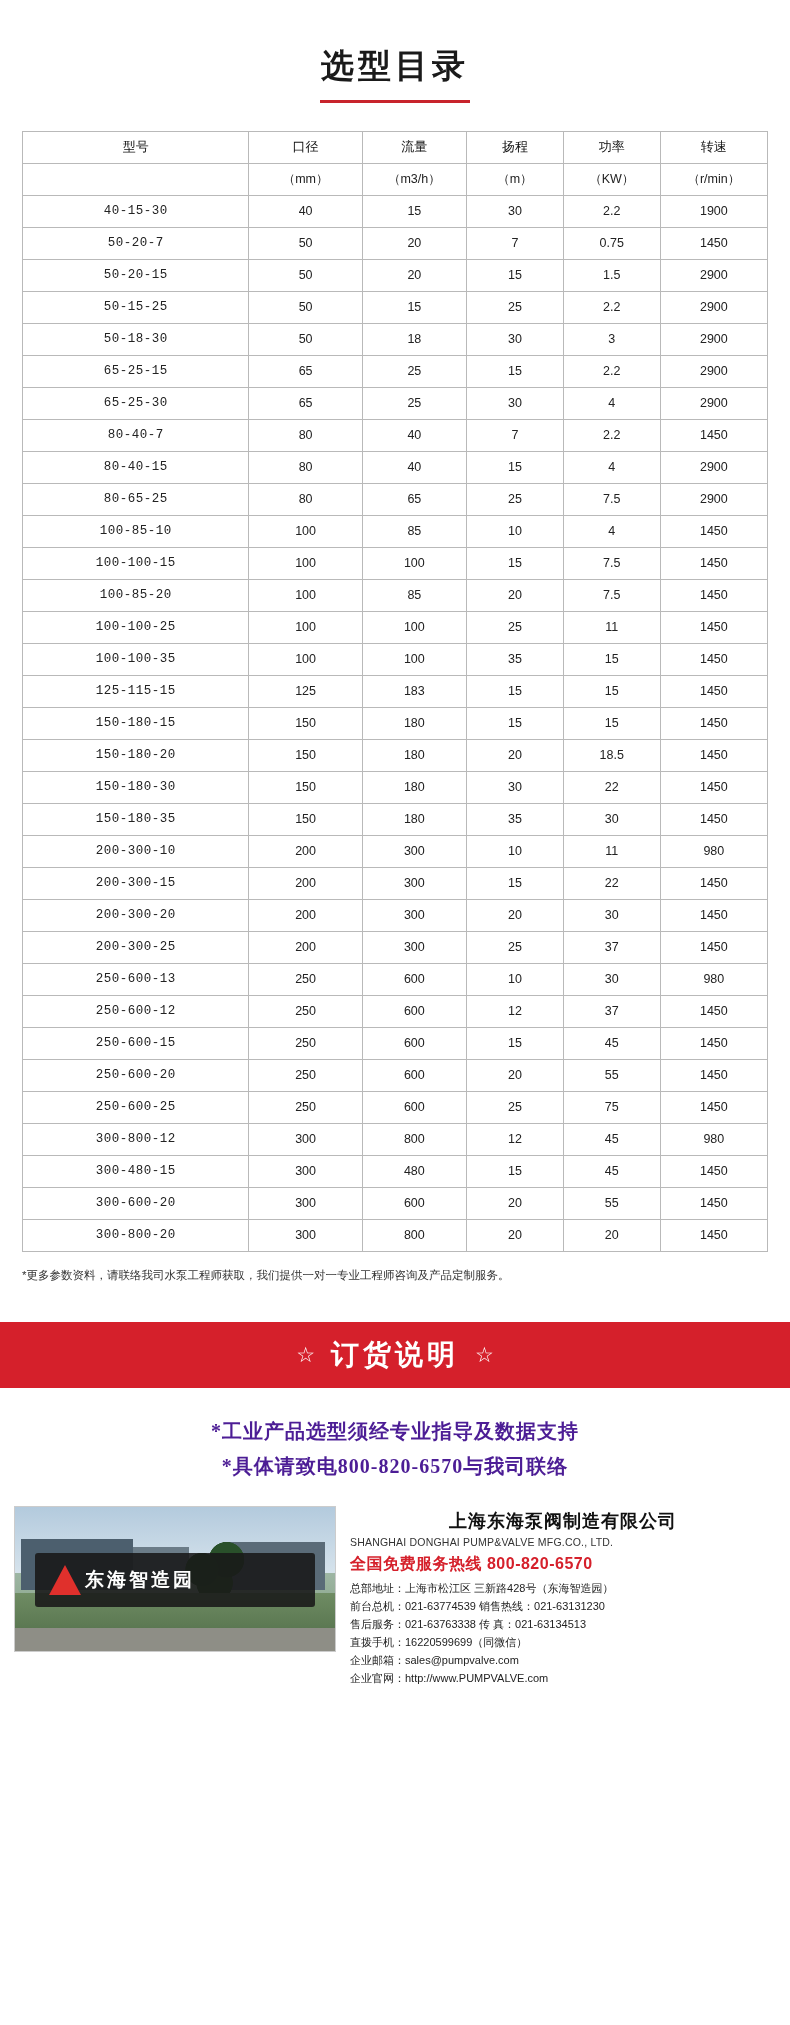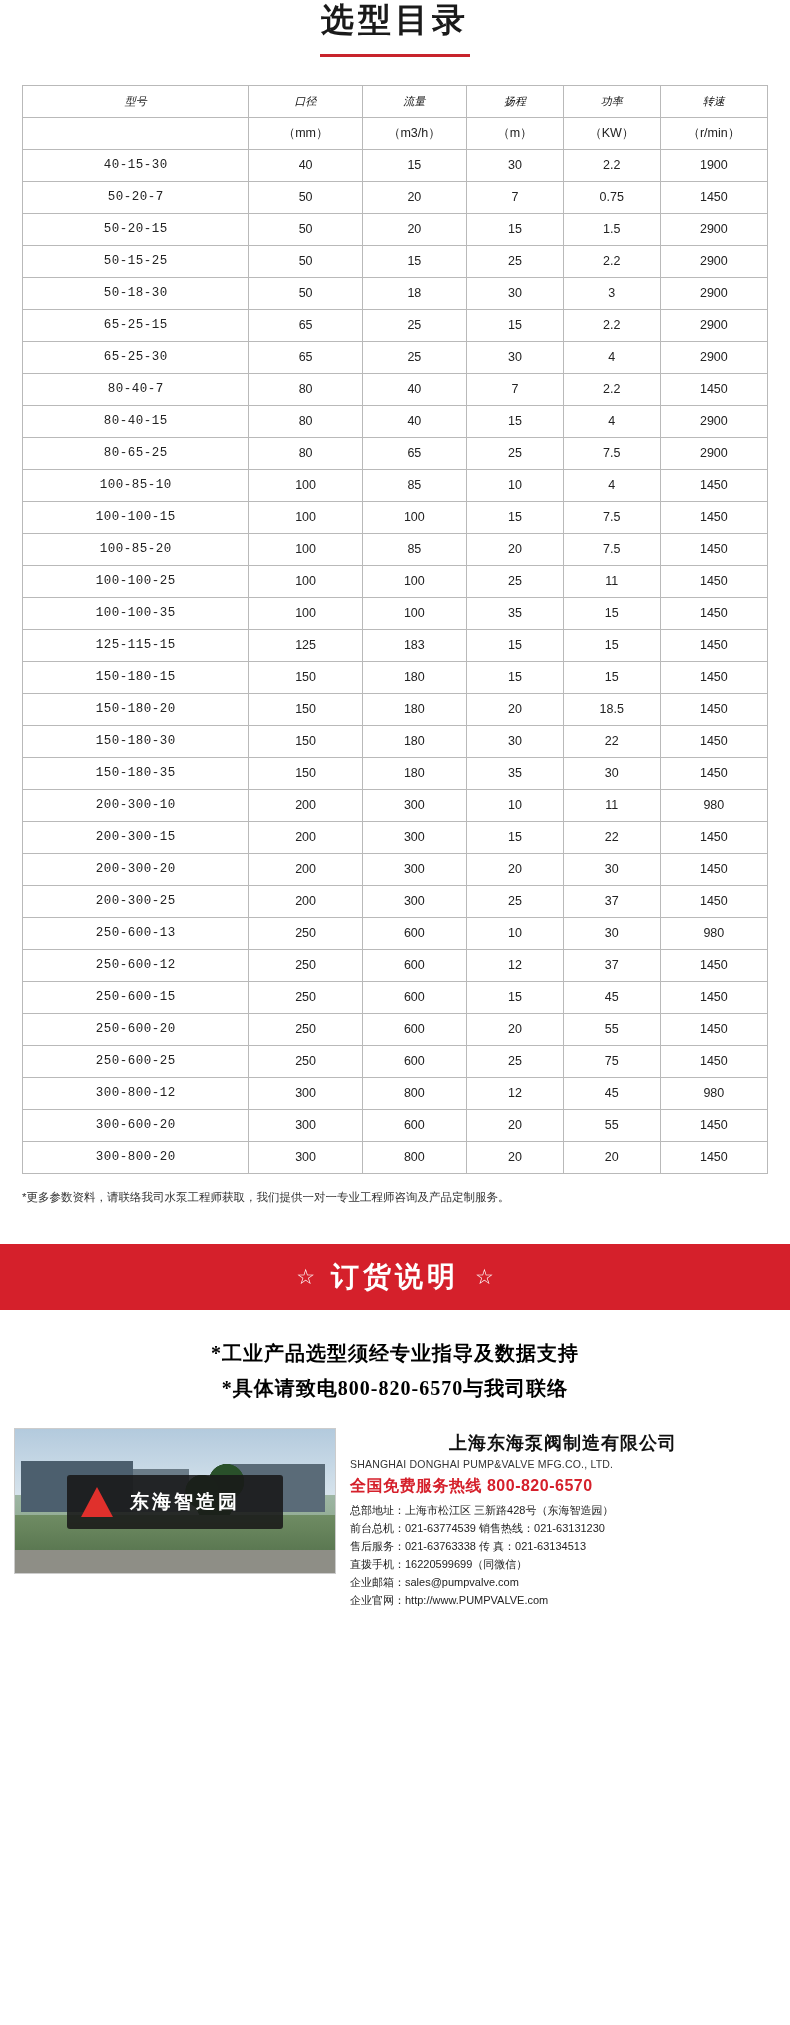--- a/index.html
+++ b/index.html
@@ -12,21 +12,23 @@
   .page {
     width: 790px;
     min-height: 2025px;
     margin: 0 auto;
     background: #fff;
     position: relative;
   }
 
   
   .title-block {
+    padding-top: 34px;
     text-align: center;
+    margin-top: 12px;
   }
   .title-text {
     font-size: 33px;
     font-weight: bold;
     letter-spacing: 4px;
     color: #1a1a1a;
     line-height: 1.2;
   }
   .title-rule {
     width: 150px;
@@ -47,23 +49,22 @@
   table.spec th, table.spec td {
     border: 1px solid #b9b9b9;
     text-align: center;
     font-size: 12.5px;
     color: #222;
     height: 32px;
     padding: 0 2px;
     font-weight: normal;
   }
   table.spec th {
-    font-size: 11px;
+    font-size: 13px;
     color: #111;
-    font-style: italic;
   }
   table.spec col.c0 { width: 30.4%; }
   table.spec col.c1 { width: 15.2%; }
   table.spec col.c2 { width: 14.0%; }
   table.spec col.c3 { width: 13.0%; }
   table.spec col.c4 { width: 13.0%; }
   table.spec col.c5 { width: 14.4%; }
 
   .unit-row td {
     font-size: 12px;
@@ -108,21 +109,21 @@
     letter-spacing: 4px;
   }
 
   
   .promo {
     text-align: center;
     margin-top: 26px;
     margin-bottom: 22px;
   }
   .promo-line {
-    color: #000000;
+    color: #4c1d95;
     font-size: 20px;
     font-weight: bold;
     letter-spacing: 1px;
     line-height: 1.75;
     font-family: "Liberation Serif", serif;
   }
 
   
   .footer {
     display: flex;
@@ -167,26 +168,26 @@
     background: linear-gradient(#6f8c63, #4e6b47);
   }
   .photo .road {
     position: absolute; left: 0; bottom: 0; width: 100%; height: 16%;
     background: #8e8e86;
   }
   .photo .signboard {
     position: absolute;
     left: 50%; top: 50%;
     transform: translate(-50%, -48%);
-    width: 216px; height: 54px;
+    width: 280px; height: 54px;
     background: rgba(24,24,24,0.88);
     border-radius: 3px;
     display: flex;
     align-items: center;
-    gap: 17px;
+    gap: 4px;
     padding-left: 14px;
   }
   .photo .sign-logo {
     width: 32px; height: 30px;
     background: #e0302c;
     clip-path: polygon(50% 0%, 100% 100%, 0% 100%);
     position: relative;
   }
   .photo .sign-text {
     color: #ffffff;
@@ -503,20 +504,28 @@
           </tr>
           <tr>
             <td class="model-cell">300-800-12</td>
             <td>300</td>
             <td>800</td>
             <td>12</td>
             <td>45</td>
             <td>980</td>
           </tr>
           <tr>
+            <td class="model-cell">300-480-15</td>
+            <td>300</td>
+            <td>480</td>
+            <td>15</td>
+            <td>45</td>
+            <td>1450</td>
+          </tr>
+          <tr>
             <td class="model-cell">300-600-20</td>
             <td>300</td>
             <td>600</td>
             <td>20</td>
             <td>55</td>
             <td>1450</td>
           </tr>
           <tr>
             <td class="model-cell">300-800-20</td>
             <td>300</td>

